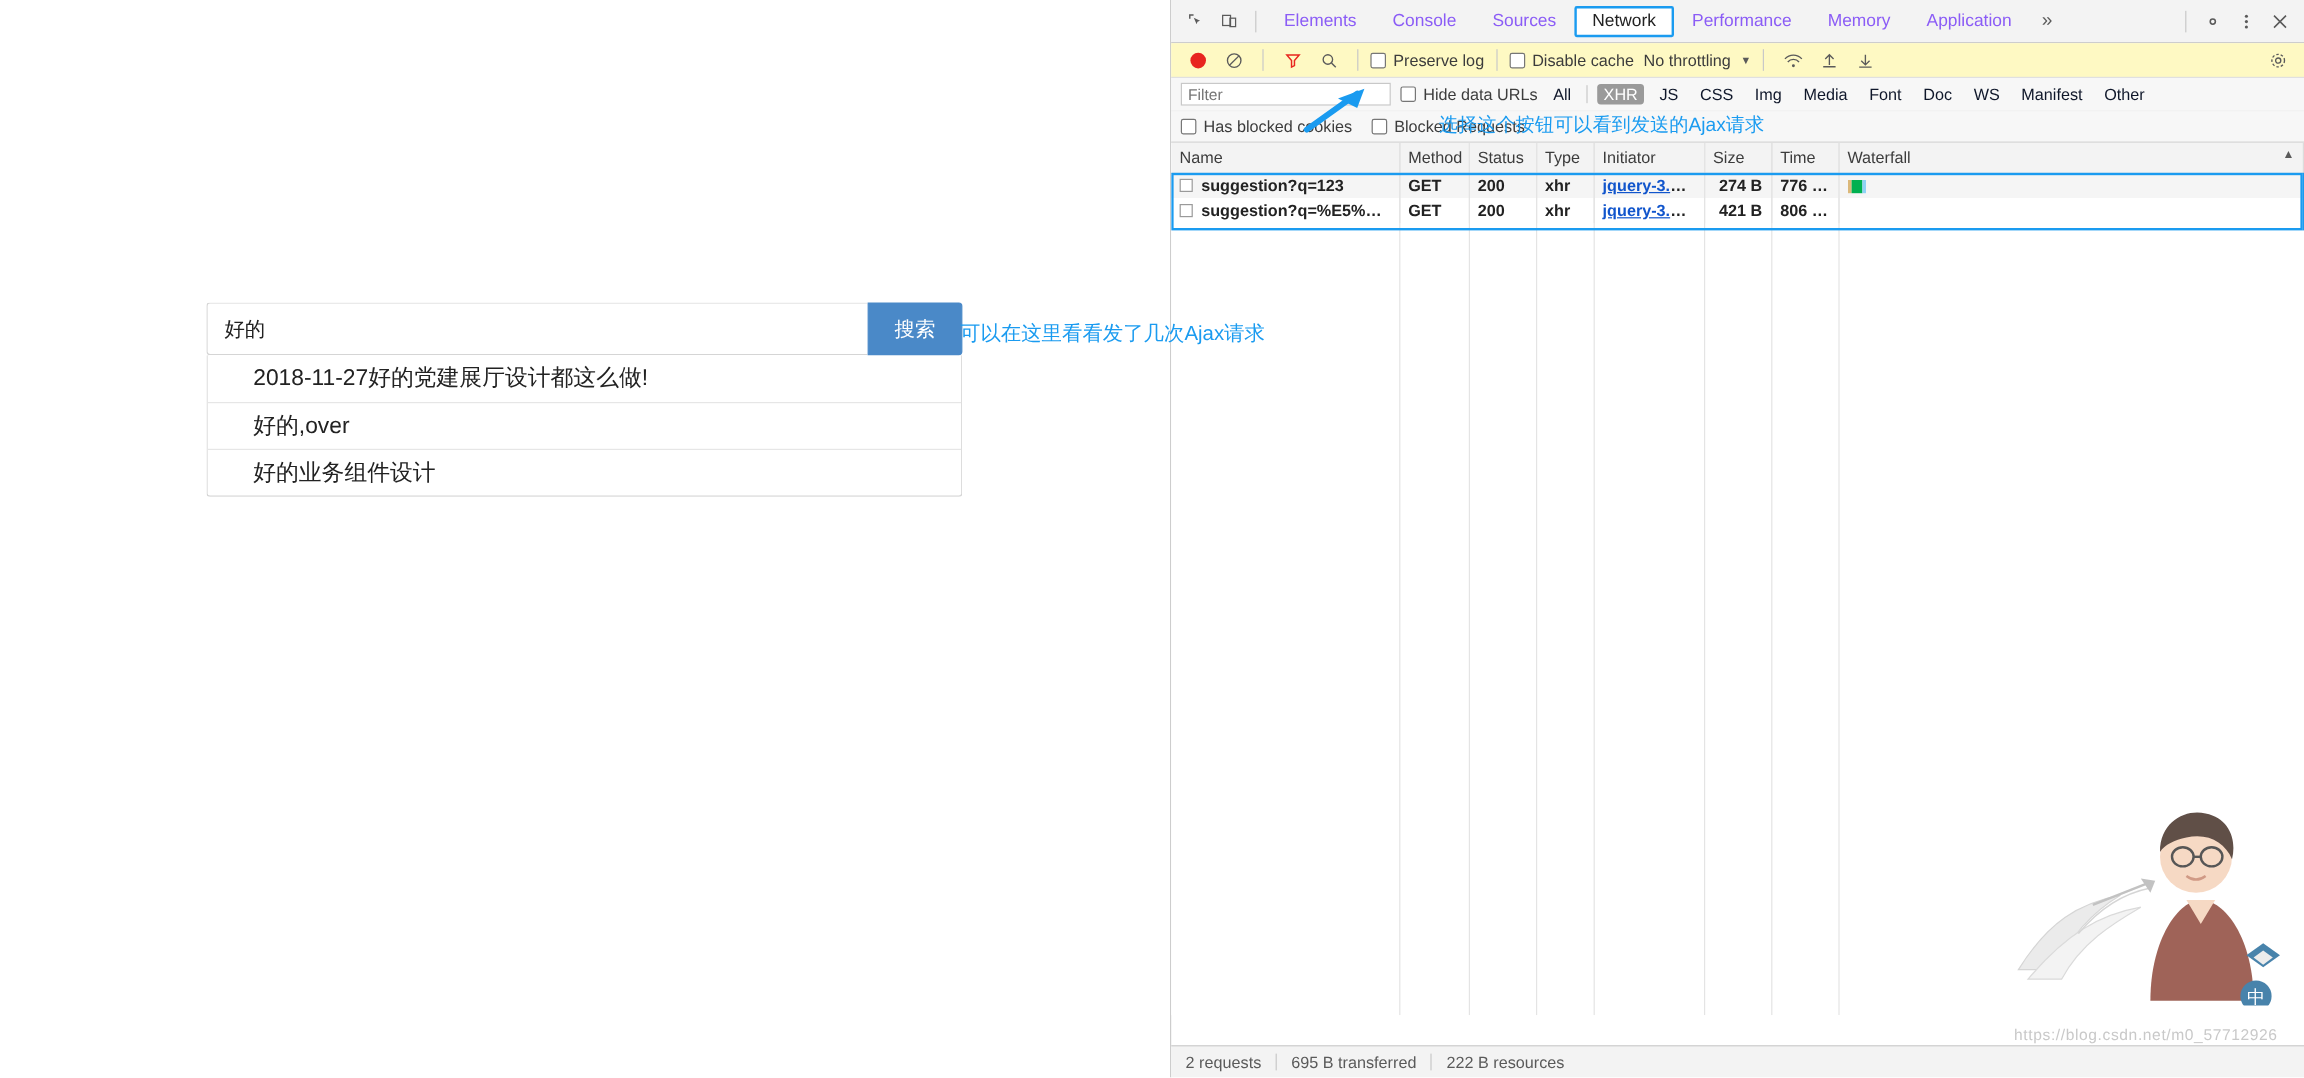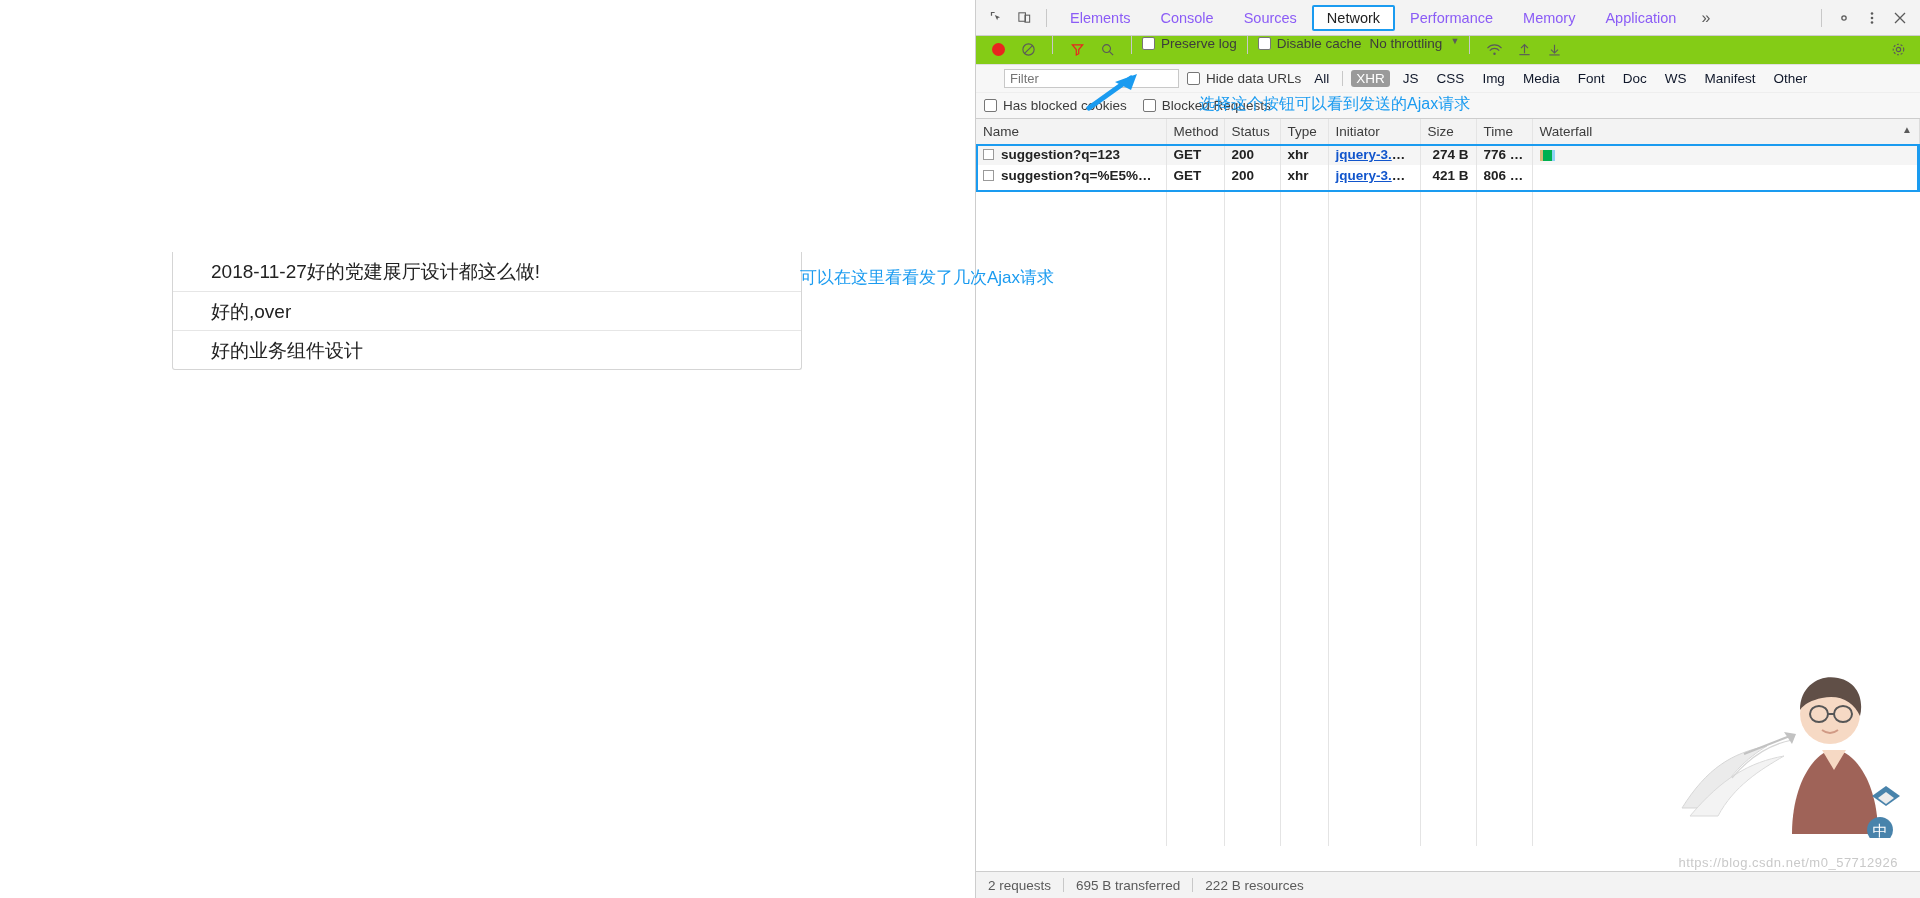--- a/index.html
+++ b/index.html
@@ -78,22 +78,22 @@
     font-size: 14.5px; color: #8b5cf6; cursor: pointer;
     border: 2px solid transparent; border-radius: 2px;
     display: flex; align-items: center;
   }
   .dt-tab.active { color: #222; border-color: #1a9bf0; background: #fff; }
   .dt-more { padding: 0 10px; color: #5a5a5a; cursor: pointer; font-size: 16px; }
   .dt-tabbar-right { margin-left: auto; display: flex; align-items: center; }
 
   
   .dt-toolbar {
-    display: flex; align-items: flex-start;
-    height: 29px; background: #84cc16;
+    display: flex; align-items: center;
+    height: 29px; background: #fef9c3;
     border-bottom: 1px solid #e0e0e0;
     padding: 0 8px; gap: 2px;
   }
   .rec-dot { width: 13px; height: 13px; border-radius: 50%; background: #e8251f; }
   .cb { display: inline-flex; align-items: center; gap: 6px; cursor: pointer; font-size: 13.5px; color: #3c3c3c; white-space: nowrap; }
   .cb .box { width: 13px; height: 13px; border: 1px solid #767676; border-radius: 2px; background: #fff; display: inline-block; }
   .throttle { font-size: 13.5px; color: #3c3c3c; margin-left: 6px; white-space: nowrap; cursor: pointer; }
   .caret { font-size: 9px; color: #5a5a5a; margin-left: 6px; cursor: pointer; }
 
   
@@ -102,21 +102,20 @@
     height: 28px; background: #f7f7f7;
     padding: 0 8px; gap: 8px;
     border-bottom: 1px solid #eee;
   }
   .filter-input {
     width: 175px; height: 19px;
     border: 1px solid #c8c8c8; background: #fff;
     font-size: 13px; padding: 0 5px; color: #333;
     font-family: "Liberation Sans", "DejaVu Sans", sans-serif;
     outline: none;
-    margin-left: 20px;
   }
   .ftype { font-size: 13.5px; color: #0f172a; cursor: pointer; padding: 1px 5px; border-radius: 3px; white-space: nowrap; }
   .ftype.active { background: #9a9a9a; color: #fff; }
   .vsep { width: 1px; height: 15px; background: #c8c8c8; }
 
   
   .dt-blockedrow {
     display: flex; align-items: center;
     height: 26px; background: #f7f7f7;
     padding: 0 8px; gap: 16px;
@@ -201,20 +200,24 @@
     font-family: "Liberation Sans", "DejaVu Sans", sans-serif;
   }
 </style>
 </head>
 <body>
 
 <div class="page">
 
   <div class="webpage">
     <div class="search-wrap">
+      <div class="search-row">
+        <input class="search-input" type="text" value="好的" style="">
+        <button class="search-btn">搜索</button>
+      </div>
       <ul class="suggest-list">
         <li class="suggest-item">2018-11-27好的党建展厅设计都这么做!</li>
         <li class="suggest-item">好的,over</li>
         <li class="suggest-item">好的业务组件设计</li>
       </ul>
     </div>
   </div>
 
   <div class="devtools">
 

